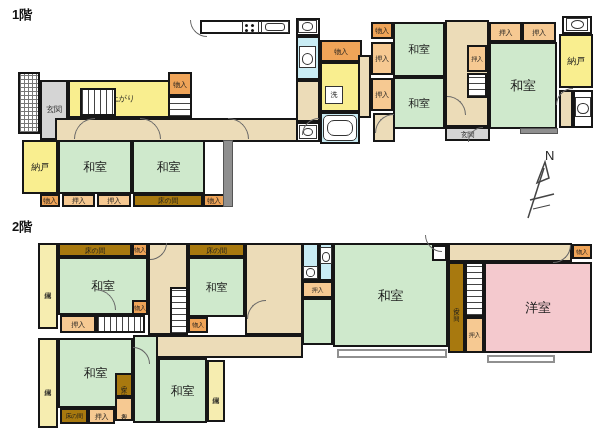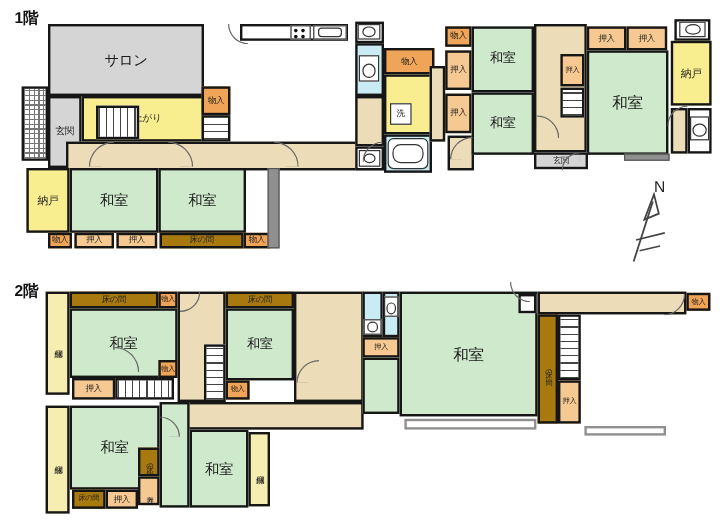--- a/index.html
+++ b/index.html
@@ -53,21 +53,20 @@
 
 <div class="plan" id="plan">
   <svg class="compass" viewBox="0 0 50 75">
     <line x1="10" y1="70" x2="26" y2="20" stroke="#444" stroke-width="1.5"></line>
     <polygon points="27,14 19,35 31,30" fill="none" stroke="#444" stroke-width="1.5"></polygon>
     <line x1="12" y1="52" x2="36" y2="46" stroke="#444" stroke-width="1.5"></line>
     <line x1="15" y1="61" x2="32" y2="57" stroke="#444" stroke-width="1.2"></line>
     <text x="27" y="12" font-size="13" fill="#222" font-family="Liberation Sans, sans-serif">N</text>
   </svg>
 <div class="floor-title" style="left: 12px; top: 8px;">1階</div>
-    <div class="room t-gray" style="left: 40px; top: 20px; width: 130px; height: 60px; font-size: 12px;">サロン</div>
     <div class="room t-hatch" style="left: 18px; top: 72px; width: 22px; height: 62px;"></div>
     <div class="room t-gray" style="left: 40px; top: 80px; width: 28px; height: 60px; font-size: 8px;">玄関</div>
     <div class="room t-white" style="left: 200px; top: 20px; width: 90px; height: 14px;"></div>
     <div class="room t-yellow" style="left: 68px; top: 80px; width: 102px; height: 38px; font-size: 8px;">小上がり</div>
     <div class="room t-stairs" style="left: 80px; top: 88px; width: 36px; height: 28px;"></div>
     <div class="room t-mono" style="left: 168px; top: 72px; width: 24px; height: 24px; font-size: 7px;">物入</div>
     <div class="room t-stairs-v" style="left: 168px; top: 96px; width: 24px; height: 22px;"></div>
     <div class="room t-hall" style="left: 55px; top: 118px; width: 265px; height: 24px;"></div>
     <div class="room t-yellow" style="left: 22px; top: 140px; width: 36px; height: 54px; font-size: 9px;">納戸</div>
     <div class="room t-wa" style="left: 58px; top: 140px; width: 74px; height: 54px; font-size: 12px;">和室</div>
@@ -115,21 +114,21 @@
     <div class="icon k-toilet" style="left: 575px; top: 97px; width: 16px; height: 20px;"></div>
     <div class="arc tl" style="left: 74px; top: 118px; width: 20px; height: 20px;"></div>
     <div class="arc bl" style="left: 190px; top: 20px; width: 16px; height: 16px;"></div>
     <div class="arc tr" style="left: 140px; top: 118px; width: 20px; height: 20px;"></div>
     <div class="arc tr" style="left: 228px; top: 118px; width: 20px; height: 20px;"></div>
     <div class="arc tl" style="left: 302px; top: 118px; width: 16px; height: 16px;"></div>
     <div class="arc tl" style="left: 375px; top: 114px; width: 18px; height: 18px;"></div>
     <div class="arc tr" style="left: 447px; top: 96px; width: 18px; height: 18px;"></div>
     <div class="arc tl" style="left: 468px; top: 127px; width: 14px; height: 14px;"></div>
     <div class="arc tl" style="left: 556px; top: 88px; width: 16px; height: 16px;"></div>
-    <div class="floor-title" style="left: 12px; top: 236px;">2階</div>
+    <div class="floor-title" style="left: 12px; top: 220px;">2階</div>
     <div class="room t-engawa vert" style="left: 38px; top: 243px; width: 20px; height: 86px; font-size: 7px;">縁側</div>
     <div class="room t-toko" style="left: 58px; top: 243px; width: 74px; height: 14px; font-size: 7px;">床の間</div>
     <div class="room t-mono" style="left: 132px; top: 243px; width: 16px; height: 14px; font-size: 6px;">物入</div>
     <div class="room t-wa" style="left: 58px; top: 257px; width: 90px; height: 58px; font-size: 12px;">和室</div>
     <div class="room t-mono" style="left: 132px; top: 300px; width: 16px; height: 15px; font-size: 6px;">物入</div>
     <div class="room t-oshi" style="left: 60px; top: 315px; width: 36px; height: 18px; font-size: 7px;">押入</div>
     <div class="room t-stairs" style="left: 96px; top: 315px; width: 49px; height: 18px;"></div>
     <div class="room t-hall" style="left: 148px; top: 243px; width: 40px; height: 92px;"></div>
     <div class="room t-toko" style="left: 188px; top: 243px; width: 57px; height: 14px; font-size: 7px;">床の間</div>
     <div class="room t-wa" style="left: 188px; top: 257px; width: 57px; height: 60px; font-size: 11px;">和室</div>
@@ -142,20 +141,21 @@
     <div class="room t-oshi" style="left: 302px; top: 281px; width: 31px; height: 17px; font-size: 6px;">押入</div>
     <div class="room t-wa" style="left: 302px; top: 298px; width: 31px; height: 47px;"></div>
     <div class="room t-wa" style="left: 333px; top: 243px; width: 115px; height: 104px; font-size: 13px;">和室</div>
     <div class="room t-balcony" style="left: 337px; top: 349px; width: 110px; height: 9px;"></div>
     <div class="room t-hall" style="left: 448px; top: 243px; width: 124px; height: 19px;"></div>
     <div class="room t-mono" style="left: 572px; top: 244px; width: 20px; height: 15px; font-size: 6px;">物入</div>
     <div class="room t-white" style="left: 432px; top: 245px; width: 15px; height: 16px;"></div>
     <div class="room t-toko vert" style="left: 448px; top: 262px; width: 17px; height: 91px; font-size: 6px;">床の間</div>
     <div class="room t-stairs-v" style="left: 465px; top: 262px; width: 19px; height: 55px;"></div>
     <div class="room t-oshi" style="left: 465px; top: 317px; width: 19px; height: 36px; font-size: 6px;">押入</div>
+    <div class="room t-pink" style="left: 484px; top: 262px; width: 108px; height: 91px; font-size: 13px;">洋室</div>
     <div class="room t-balcony" style="left: 487px; top: 355px; width: 68px; height: 8px;"></div>
     <div class="room t-engawa vert" style="left: 38px; top: 338px; width: 20px; height: 90px; font-size: 7px;">縁側</div>
     <div class="room t-wa" style="left: 58px; top: 338px; width: 75px; height: 70px; font-size: 12px;">和室</div>
     <div class="room t-toko vert" style="left: 115px; top: 373px; width: 18px; height: 24px; font-size: 6px;">床の間</div>
     <div class="room t-oshi vert" style="left: 115px; top: 397px; width: 18px; height: 24px; font-size: 6px;">押入</div>
     <div class="room t-toko" style="left: 60px; top: 408px; width: 28px; height: 16px; font-size: 6px;">床の間</div>
     <div class="room t-oshi" style="left: 88px; top: 408px; width: 27px; height: 16px; font-size: 7px;">押入</div>
     <div class="room t-wa" style="left: 133px; top: 335px; width: 25px; height: 88px;"></div>
     <div class="room t-wa" style="left: 158px; top: 358px; width: 49px; height: 65px; font-size: 12px;">和室</div>
     <div class="room t-engawa vert" style="left: 207px; top: 360px; width: 18px; height: 62px; font-size: 7px;">縁側</div>

